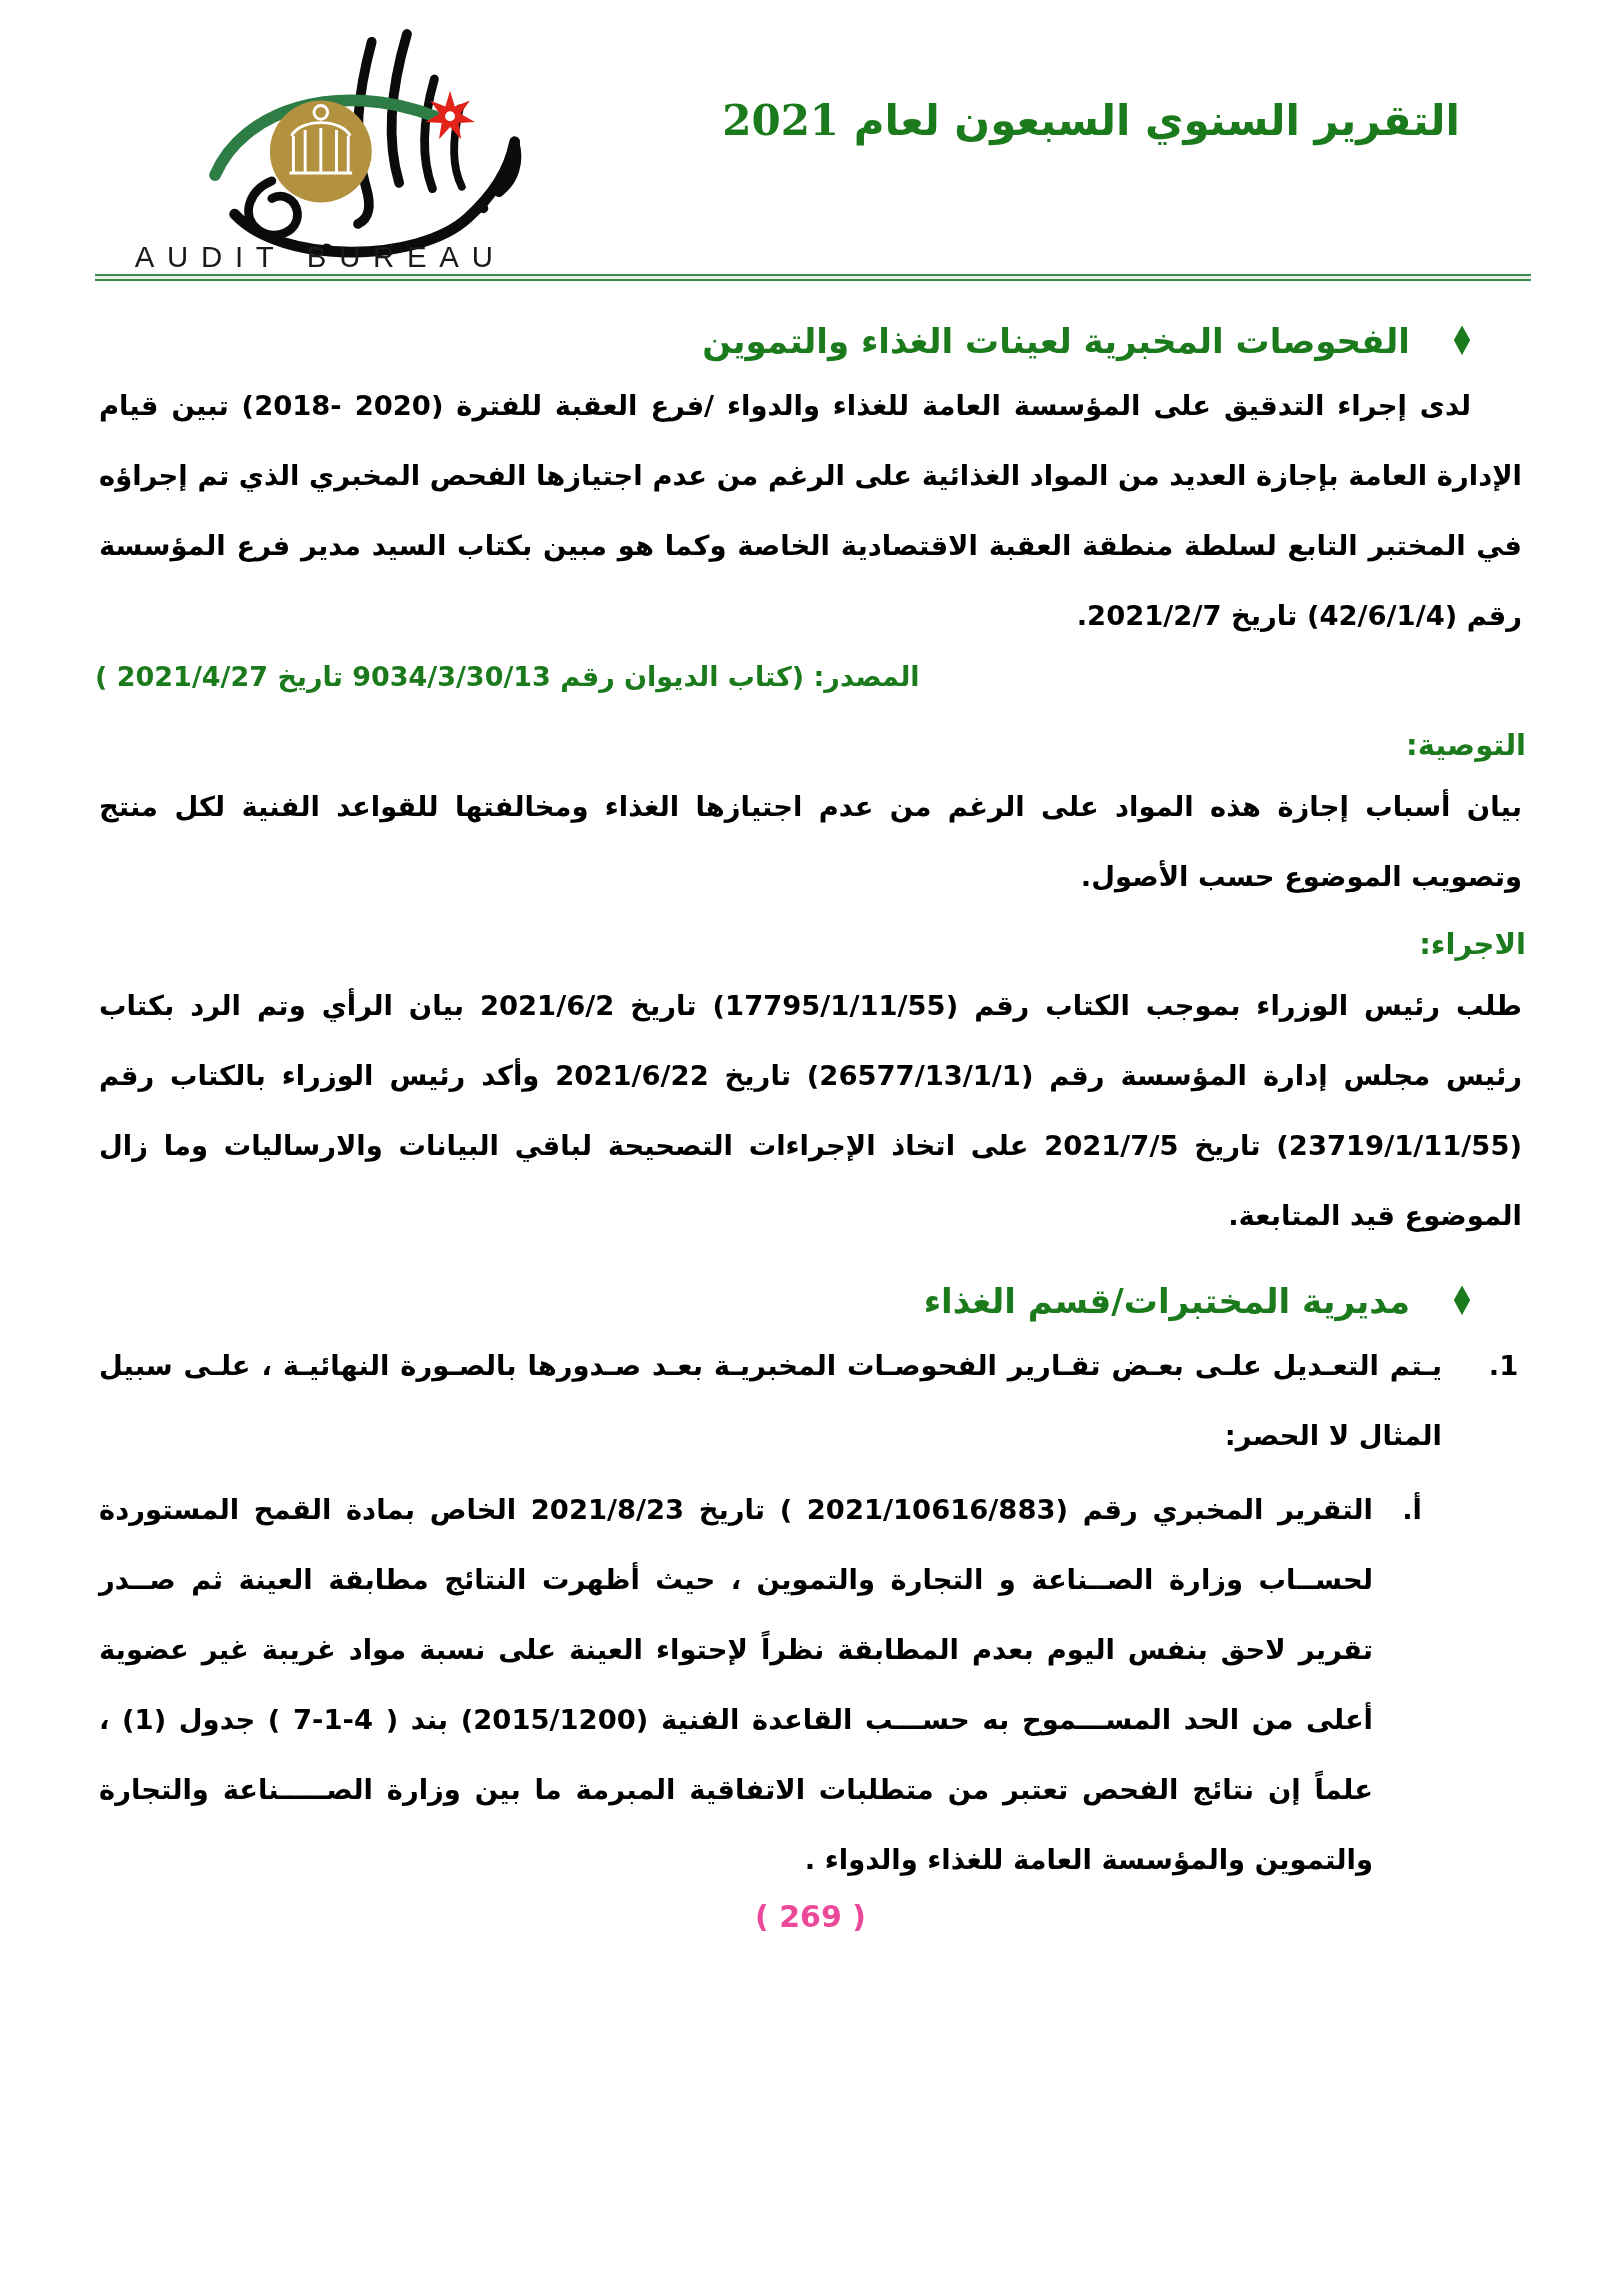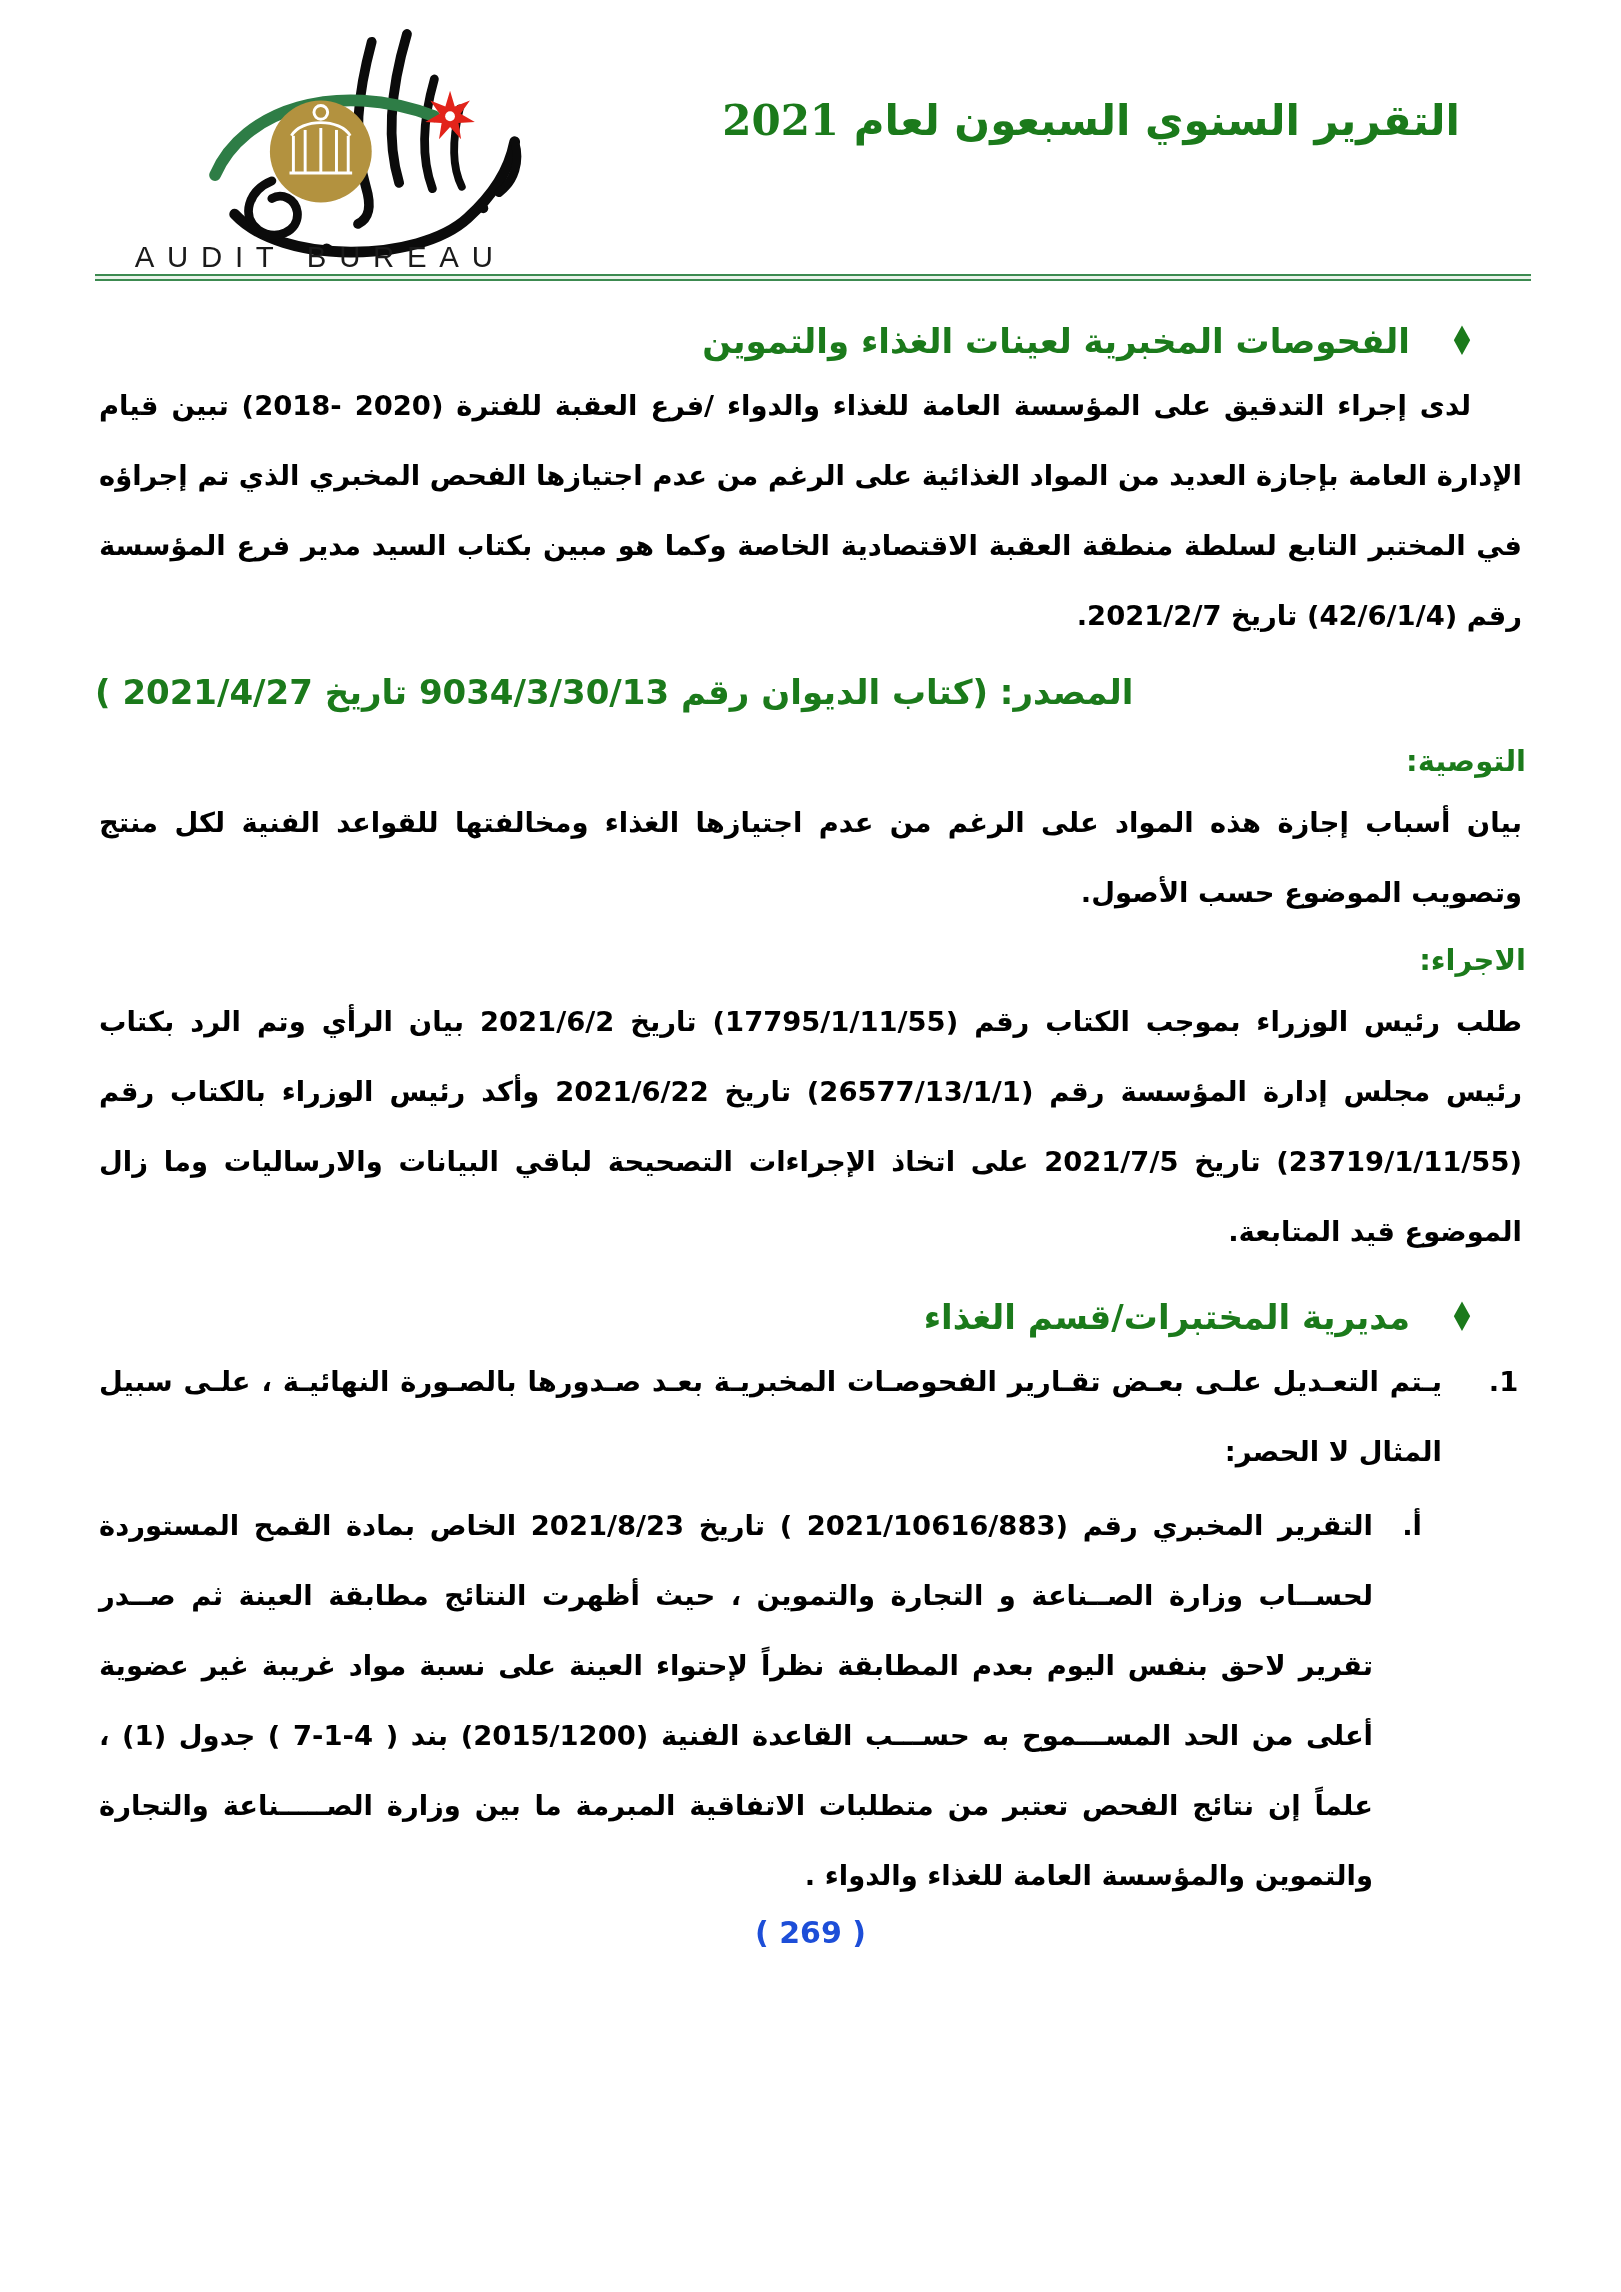--- a/index.html
+++ b/index.html
@@ -29,37 +29,37 @@
   .sec-head.first{margin-top:29px;}
   .sec-head.second{margin-top:25.5px;}
   .diamond{font-size:29px;line-height:1;transform:scaleY(1.4);flex:0 0 auto;}
   p.body{
     font-size:27.4px;font-weight:bold;line-height:70px;margin:4px;
     text-align:justify;text-align-last:auto;
   }
   .indent{text-indent:51px;}
   .mt12{margin-top:11.8px;}
   .src{
-    font-size:34px;font-weight:bold;color:#1b7a1b;margin-top:21px;
+    font-size:27px;font-weight:bold;color:#1b7a1b;margin-top:5px;
     line-height:41px;text-align:left;
   }
   .lbl{
     font-size:29px;font-weight:bold;color:#1b7a1b;line-height:45px;margin-top:25.5px;
   }
   .lbl.tight{margin-top:10px;}
   .item{position:relative;padding-right:80px;}
   .item > .marker{
     position:absolute;right:7.8px;top:0;font-size:27.4px;font-weight:bold;line-height:70px;
   }
   .sub{position:relative;padding-right:149px;}
   .sub > .marker{
     position:absolute;right:104px;top:0;font-size:27.4px;font-weight:bold;line-height:70px;
   }
   .pagenum{
-    text-align:center;color:#1d4ed8;
+    text-align:center;color:#ec4899;
     font-size:30px;font-weight:bold;direction:rtl;
   }
 </style>
 </head>
 <body>
 
 <div class="page">
 
   <div class="header">
 

